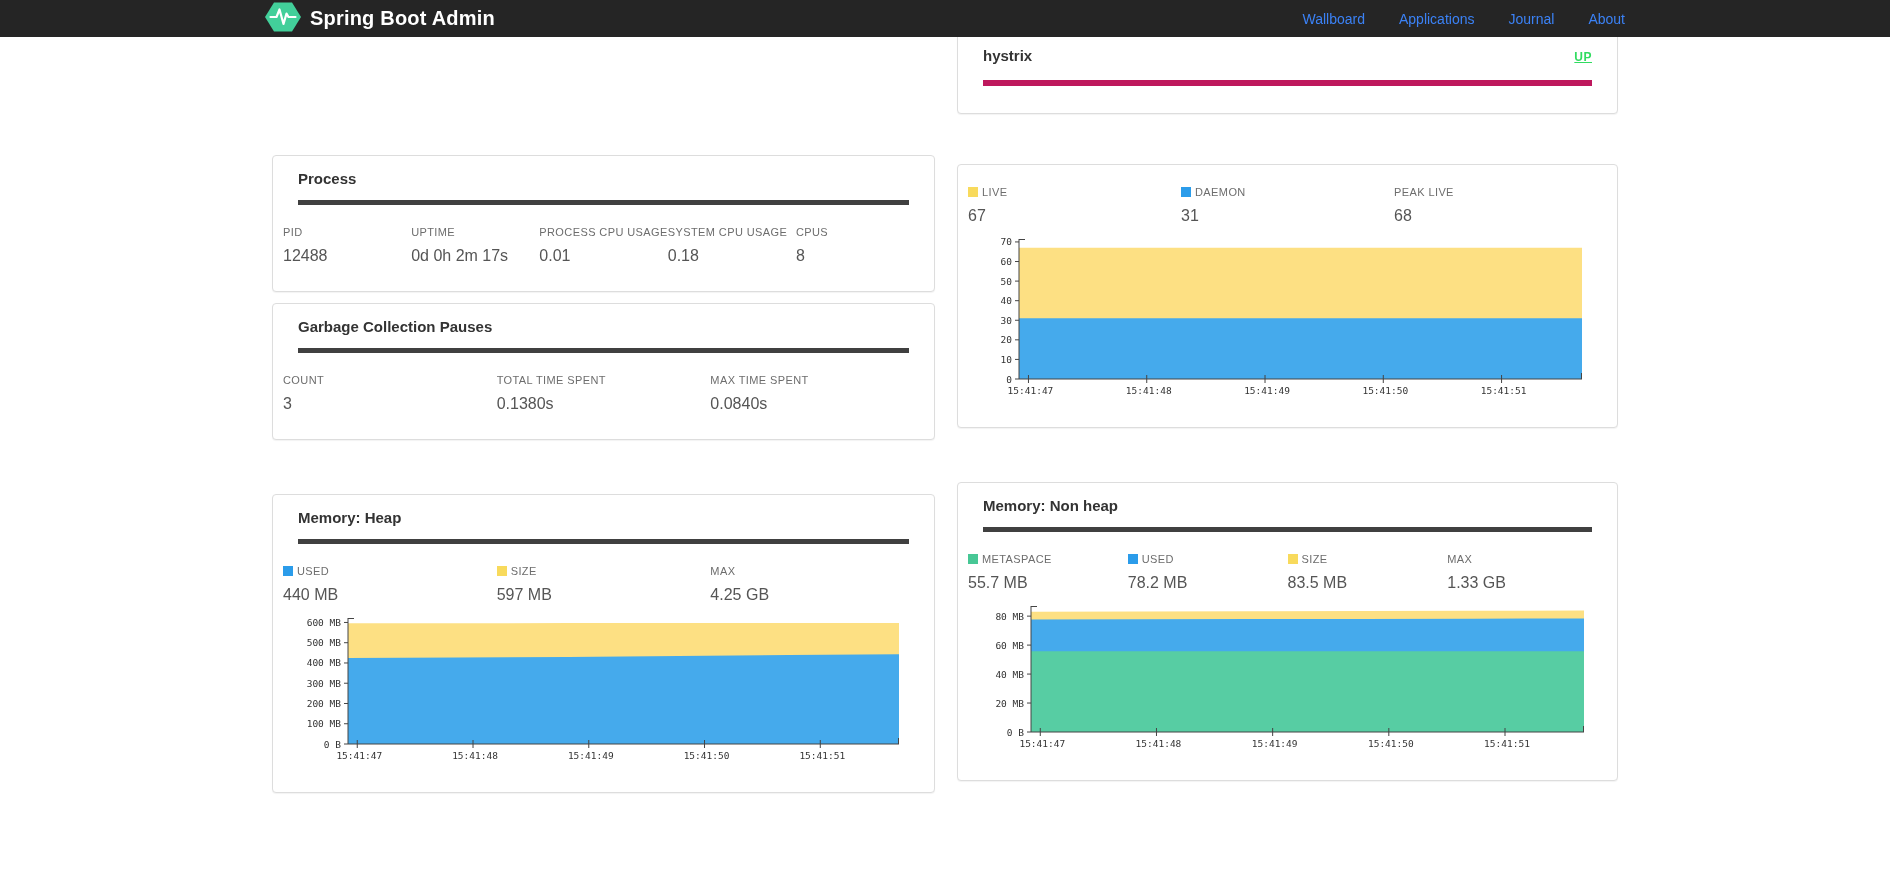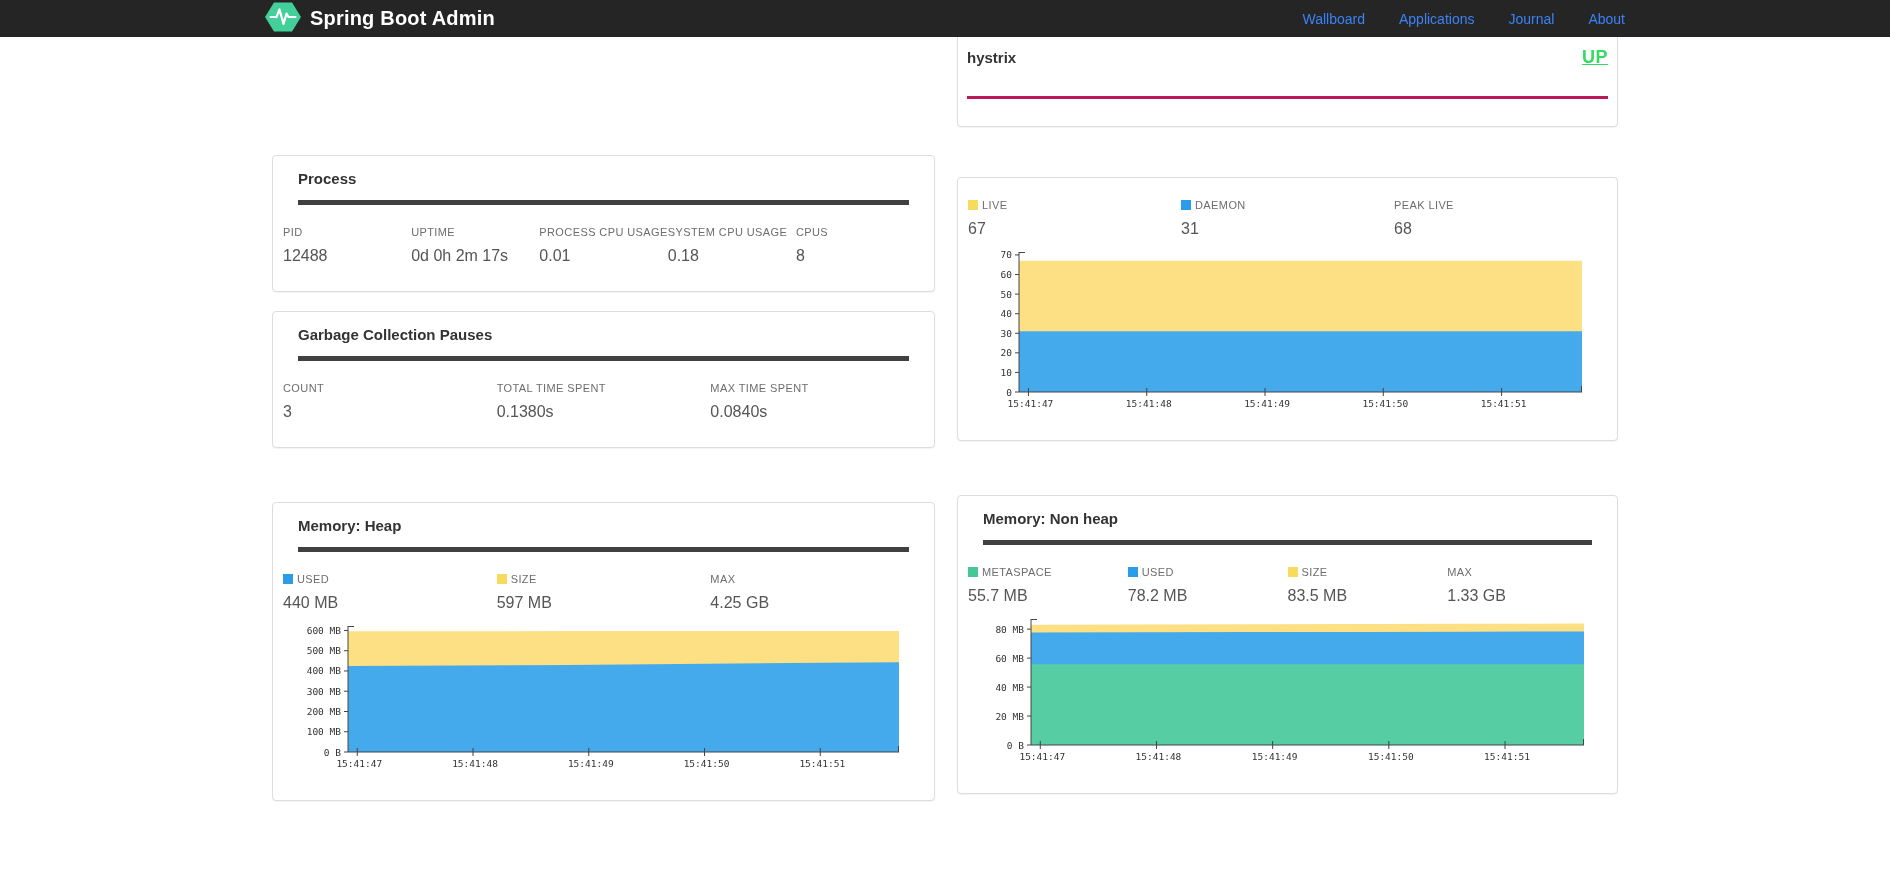--- a/index.html
+++ b/index.html
@@ -16,27 +16,27 @@
   
   .content { padding-top:45px; }
   .container { width:1346px; margin:0 auto; display:flex; gap:22px; align-items:flex-start; }
   .col { display:flex; flex-direction:column; }
   .col-left  { width:663px; }
   .col-right { width:661px; }
 
   .card { background:#fff; border:1px solid #ddd; border-radius:4px; box-shadow:0 1px 1px rgba(0,0,0,.05); }
 
   .card-service { margin-top:-15px; padding-top:16px; }
-  .service-row { display:flex; justify-content:space-between; align-items:baseline; margin:0 9px; padding-bottom:28px; border-bottom:3px solid #be185d; }
+  .service-row { display:flex; justify-content:space-between; align-items:baseline; margin:0 25px; padding-bottom:16px; border-bottom:6px solid #be185d; }
   .service-name { font-size:15px; font-weight:bold; color:#333; }
-  .service-status { font-size:18px; font-weight:bold; letter-spacing:0.5px;text-decoration:underline; }
+  .service-status { font-size:12px; font-weight:bold; letter-spacing:0.5px;text-decoration:underline; }
   .service-pad { height:27px; }
 
   .card-process { margin-top:110px; }
-  .card-gc { margin-top:19px; }
+  .card-gc { margin-top:11px; }
   .card-threads { margin-top:50px; }
   .card-mem { margin-top:54px; }
 
   .card-title { margin:0 25px; padding:14px 0 13px 0; font-size:15px; font-weight:bold; color:#333; border-bottom:5px solid #404040; }
 
   .stats-row { display:flex; padding:21px 10px 26px 10px; }
   .stat { flex:1; }
   .stat-label { font-size:11px; color:#6d6d6d; letter-spacing:0.4px; white-space:nowrap; }
   .stat-value { margin-top:9px; font-size:16px; color:#555; }
   .swatch { display:inline-block; width:10px; height:10px; margin-right:4px; vertical-align:-1px; }

